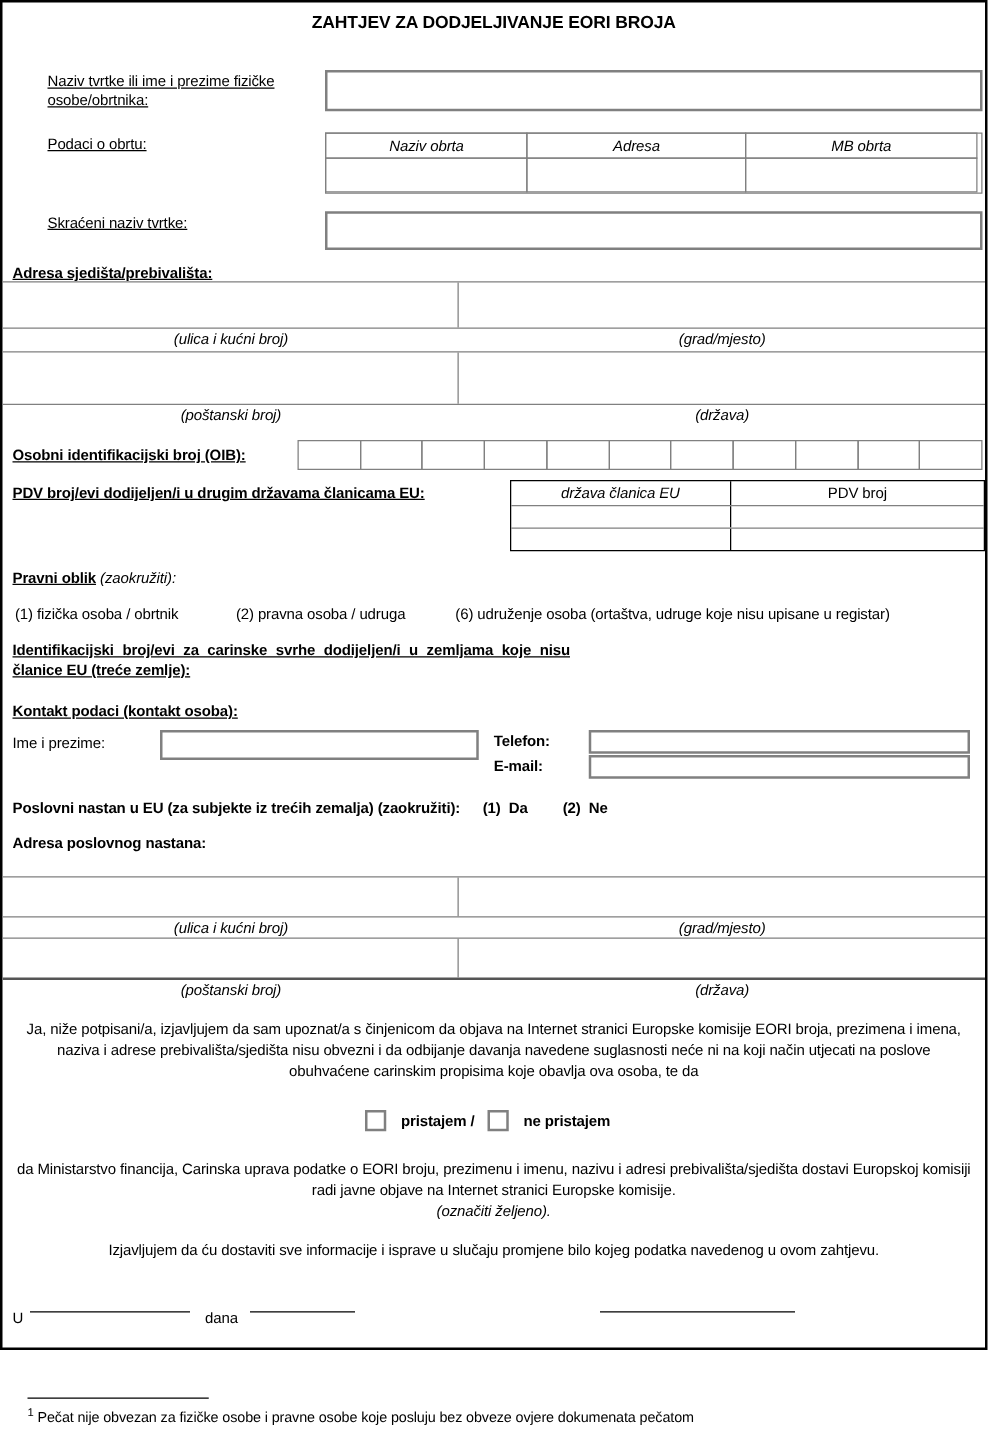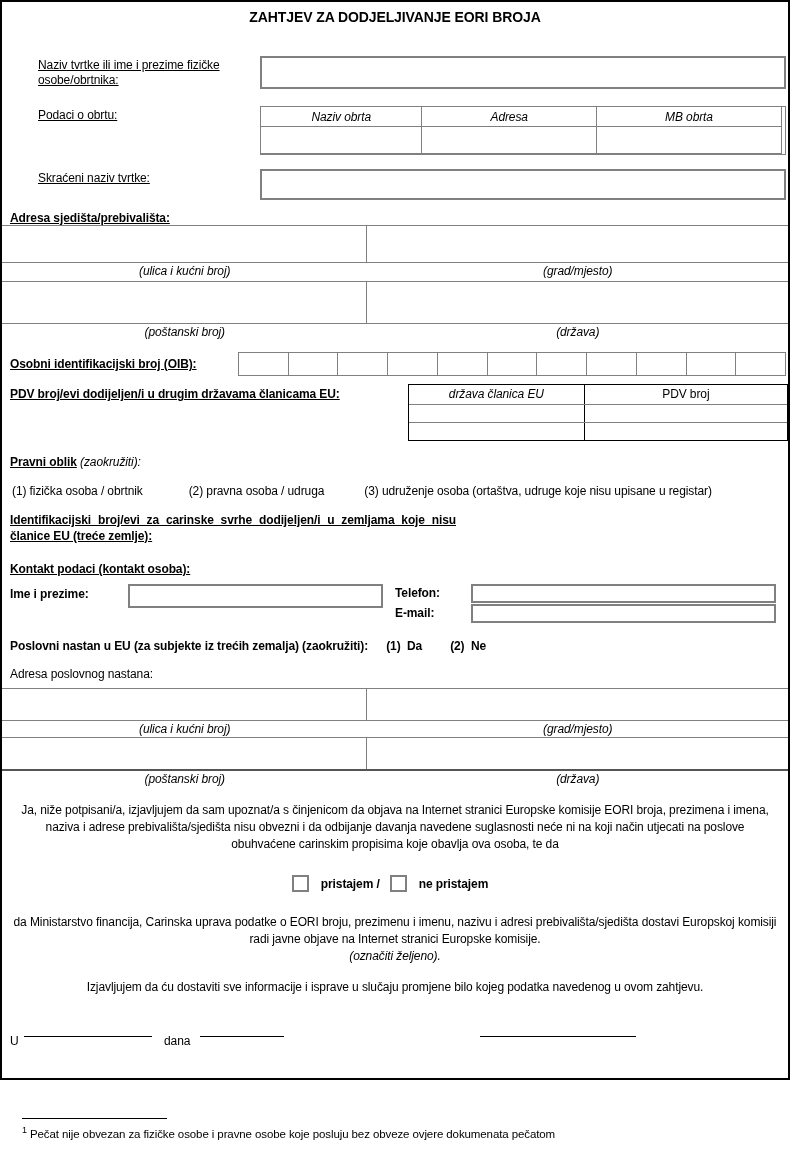--- a/index.html
+++ b/index.html
@@ -32,21 +32,21 @@
   .oib-cells{display:flex;flex:1;margin:0 2px 0 7px;}
   .oib-cell{flex:1;height:22px;border:1px solid #808080;margin-left:-1px;}
   
   .mini-tbl{border:1px solid #000;display:flex;flex-direction:column;}
   .mini-row{display:flex;border-top:1px solid #808080;}
   .mini-row:first-child{border-top:none;}
   .mini-row .c1{border-right:1px solid #000;box-sizing:border-box;text-align:center;font-style:italic;}
   .mini-row .c2{flex:1;text-align:center;}
   
   .contact{display:flex;margin:8px 0 0 8px;align-items:flex-start;}
-  .contact .nlbl{width:118px;font-weight:bold;padding-top:3px;}
+  .contact .nlbl{width:118px;font-weight:normal;padding-top:3px;}
   .cbox{border:2px solid #808080;box-sizing:border-box;}
   .stack{display:flex;flex-direction:column;}
   .srow{display:flex;}
   .srow .plbl{width:76px;font-weight:bold;padding-top:2px;}
   
   .para{text-align:center;line-height:17px;padding:0 10px;}
   
   .chk-row{display:flex;justify-content:center;align-items:center;margin-top:22px;}
   .chk{width:17px;height:17px;border:2px solid #808080;display:inline-block;box-sizing:border-box;}
   .chk-lbl{font-weight:bold;margin:0 10px 0 12px;}
@@ -159,21 +159,21 @@
       </div>
     </div>
   </div>
 
   <div style="margin:14px 0 0 8px;">
     <b class="u">Pravni oblik</b><span class="it"> (zaokružiti):</span>
   </div>
   <div style="margin:15px 0 0 10px;display:flex;">
     <span>(1) fizička osoba / obrtnik</span>
     <span style="margin-left:46px;">(2) pravna osoba / udruga</span>
-    <span style="margin-left:40px;">(3) udruženje osoba (ortaštva, udruge koje nisu upisane u registar)</span>
+    <span style="margin-left:40px;">(6) udruženje osoba (ortaštva, udruge koje nisu upisane u registar)</span>
   </div>
 
   <div style="display:flex;margin-top:12px;align-items:flex-start;">
     <div style="width:462px;box-sizing:border-box;padding:2px 8px 0 8px;font-weight:bold;line-height:16px;text-align:justify;">
       <span class="u">Identifikacijski broj/evi za carinske svrhe dodijeljen/i u zemljama koje nisu članice EU (treće zemlje):</span>
     </div>
   </div>
 
   <div style="margin:18px 0 0 8px;font-weight:bold;">
     <span class="u">Kontakt podaci (kontakt osoba):</span>
@@ -192,21 +192,21 @@
       </div>
     </div>
   </div>
 
   <div style="margin:16px 0 0 8px;font-weight:bold;display:flex;">
     <span>Poslovni nastan u EU (za subjekte iz trećih zemalja) (zaokružiti):</span>
     <span style="margin-left:18px;white-space:pre;">(1)  Da</span>
     <span style="margin-left:28px;white-space:pre;">(2)  Ne</span>
   </div>
 
-  <div style="margin:14px 0 7px 8px;font-weight:normal;">Adresa poslovnog nastana:</div>
+  <div style="margin:14px 0 20px 8px;font-weight:bold;">Adresa poslovnog nastana:</div>
   <div>
     <div class="addr-row" style="height:31px;">
       <div class="lcell"></div>
       <div class="rcell"></div>
     </div>
     <div class="addr-cap" style="height:16px;">
       <span class="c1">(ulica i kućni broj)</span>
       <span>(grad/mjesto)</span>
     </div>
     <div class="addr-row" style="height:31px;">

